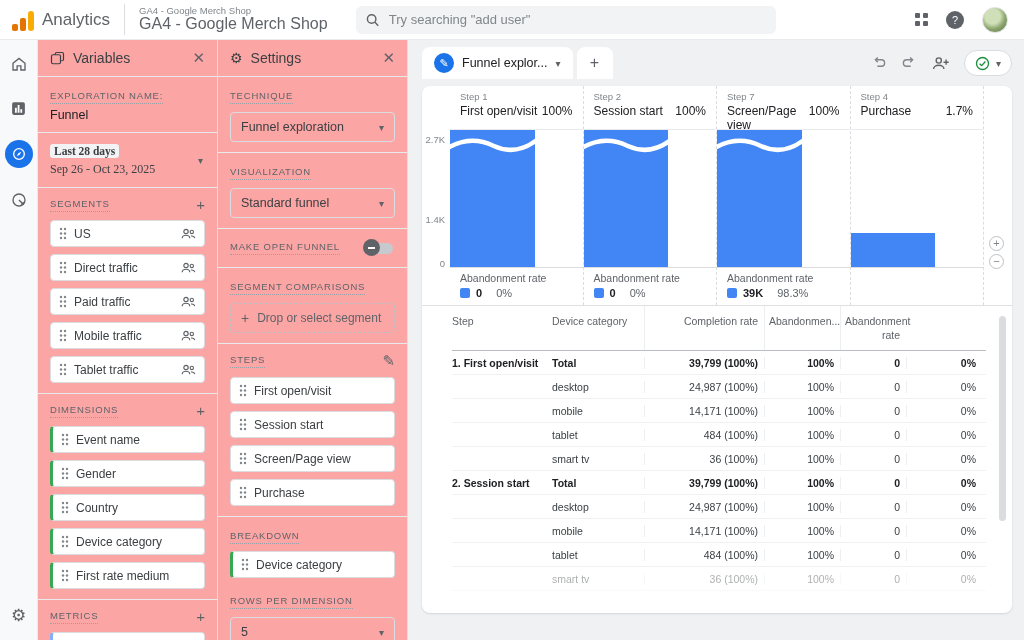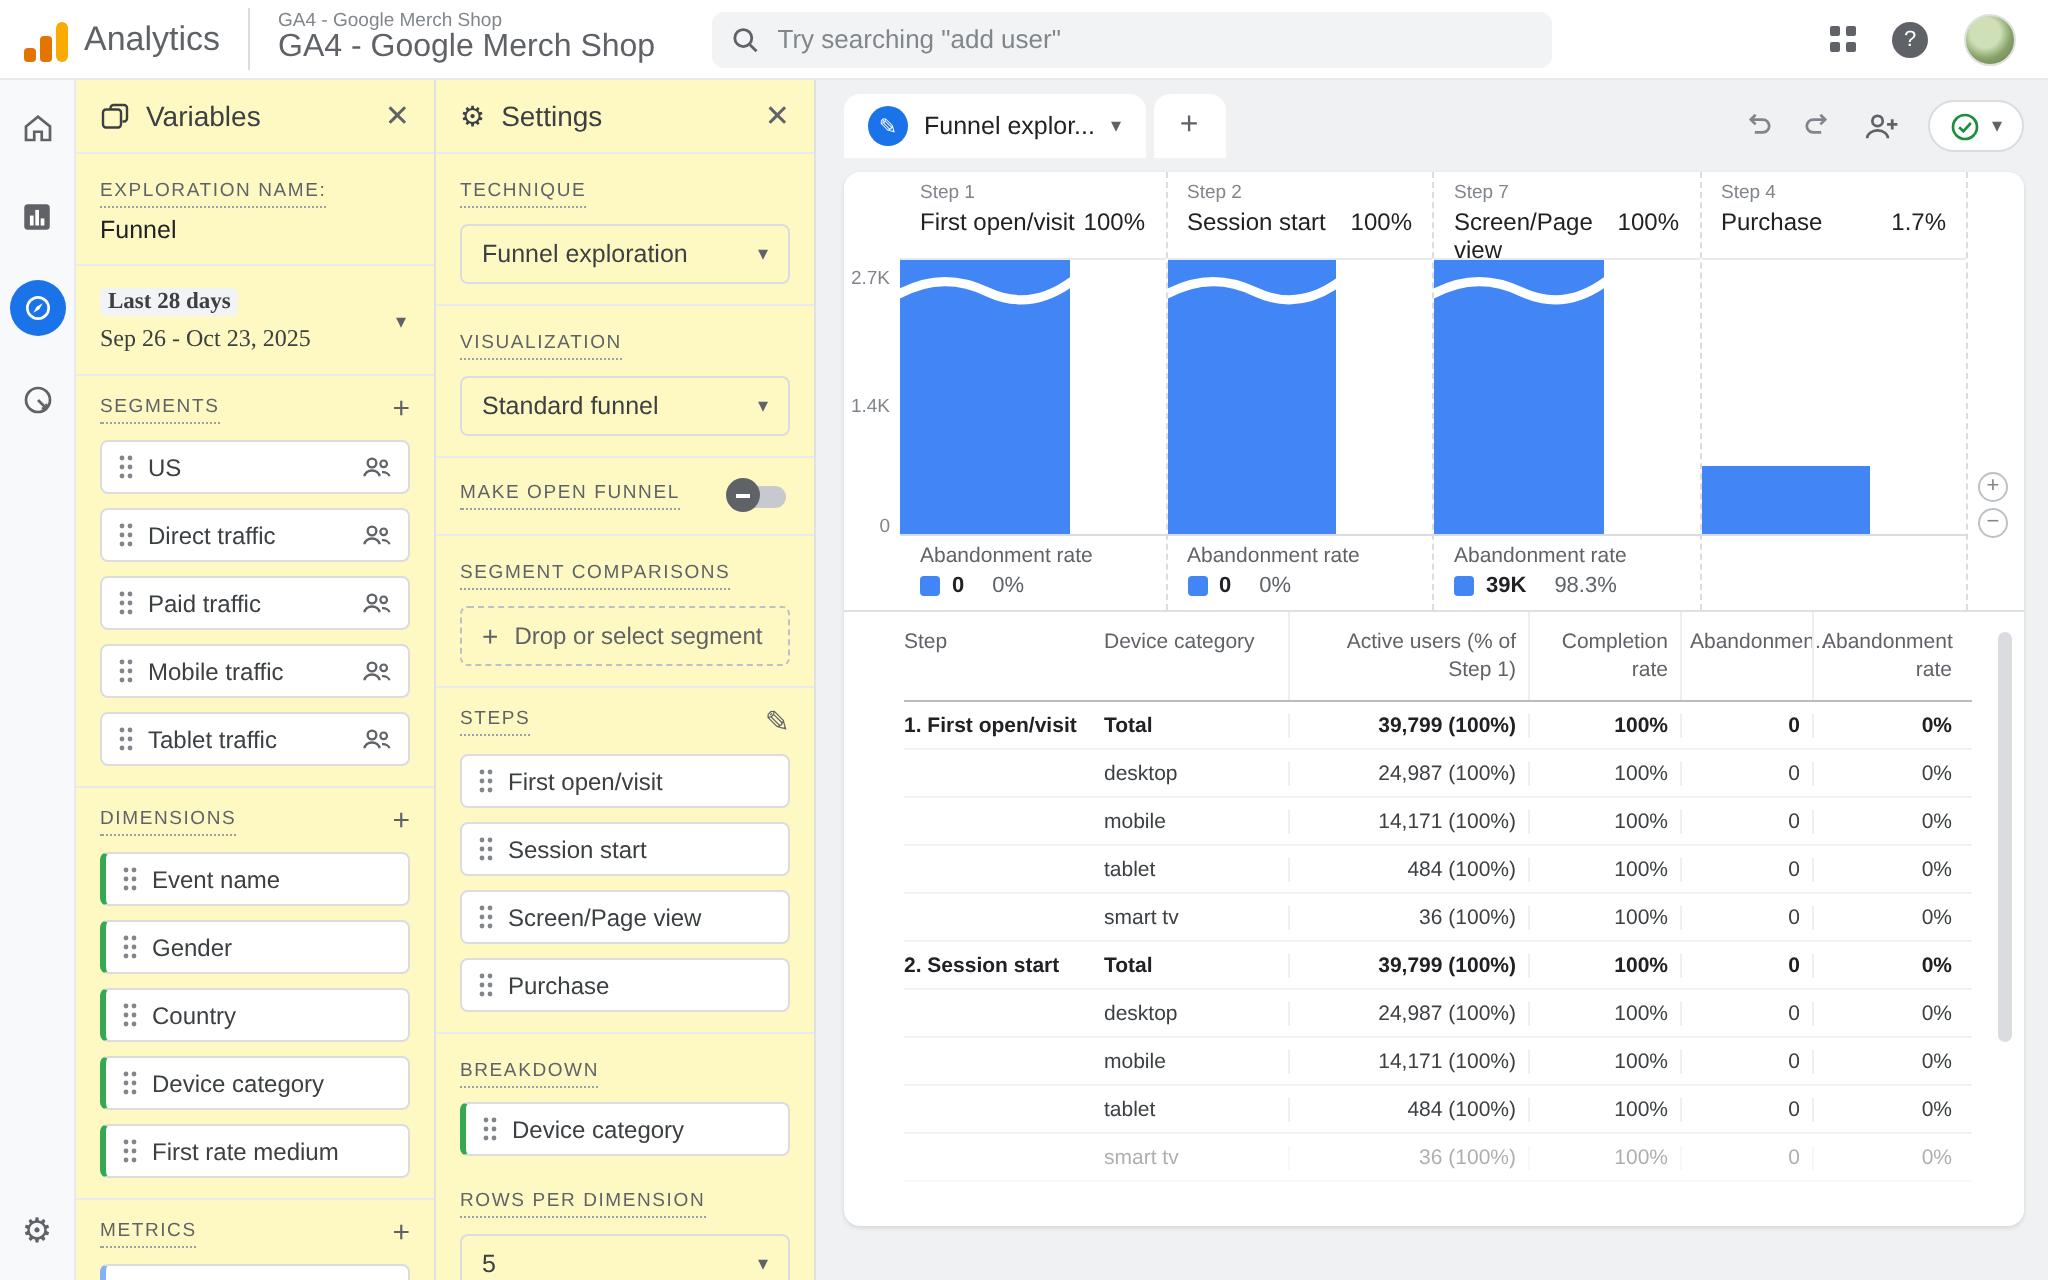--- a/index.html
+++ b/index.html
@@ -26,21 +26,21 @@
   .avatar { width:26px; height:26px; border-radius:50%; background:radial-gradient(circle at 40% 35%, #cfe0b8 0 35%, #8aa36b 60%, #5c7a4e); border:1px solid #e0e0e0; }
 
   
   .body-wrap { display:flex; height:600px; }
   .rail { width:38px; background:#f8f9fa; border-right:1px solid #e8eaed; display:flex; flex-direction:column; align-items:center; padding-top:12px; gap:20px; position:relative; }
   .rail-icon { width:24px; height:24px; display:flex; align-items:center; justify-content:center; color:#5f6368; }
   .rail-icon.active-circle { width:28px; height:28px; background:#1a73e8; border-radius:50%; }
   .rail-gear { position:absolute; bottom:14px; font-size:17px; color:#5f6368; }
 
   
-  .panel { background:#fef9c3; border-right:1px solid #e0e0e0; overflow:hidden; }
+  .panel { background:#fca5a5; border-right:1px solid #e0e0e0; overflow:hidden; }
   .panel.vars { width:180px; }
   .panel.settings { width:190px; }
   .panel-head { height:37px; display:flex; align-items:center; gap:8px; padding:0 12px; border-bottom:1px solid #e8eaed; }
   .panel-title { font-size:14px; color:#3c4043; }
   .panel-x { margin-left:auto; font-size:15px; color:#5f6368; }
   .sect { padding:8px 12px 10px 12px; border-bottom:1px solid #e8eaed; }
   .sect-label { font-size:9.5px; letter-spacing:.8px; color:#5f6368; text-transform:uppercase; display:inline-block; border-bottom:1px dotted #9aa0a6; padding-bottom:2px; }
   .sect-row { display:flex; align-items:center; }
   .plus-btn, .pencil-btn { margin-left:auto; color:#5f6368; font-size:15px; }
   .exp-name { font-size:12.5px; color:#202124; margin-top:4px; }
@@ -565,21 +565,21 @@
           <span class="caret">▾</span>
         </div>
       </div>
     </div>
 
     <div class="card">
 
       <div class="funnel-body">
         <div class="ygutter">
           <span class="ytick" style="top:48px;text-align:right;">2.7K</span>
-          <span class="ytick" style="top:112px;">1.4K</span>
+          <span class="ytick" style="top:128px;">1.4K</span>
           <span class="ytick" style="top:172px;">0</span>
         </div>
         <div class="fgrid">
 
             <div class="fcol">
               <div class="fhead">
                 <div class="fstep-label">Step 1</div>
                 <div class="fstep-line">
                   <span class="fstep-name">First open/visit</span>
                   <span class="fstep-pct">100%</span>
@@ -679,21 +679,20 @@
         <div class="zoom-ctrl">
           <span>+</span>
           <span>−</span>
         </div>
       </div>
 
       <div class="tbl">
         <div class="tgrid thead">
           <div class="th">Step</div>
           <div class="th">Device category</div>
-          <div class="th">Active users (% of Step 1)</div>
           <div class="th">Completion rate</div>
           <div class="th">Abandonmen...</div>
           <div class="th">Abandonment rate</div>
         </div>
         <div>
 
             <div class="tgrid trow bold">
               <div class="cell">1. First open/visit</div>
               <div class="cell">Total</div>
               <div class="cell">39,799 (100%)</div>

